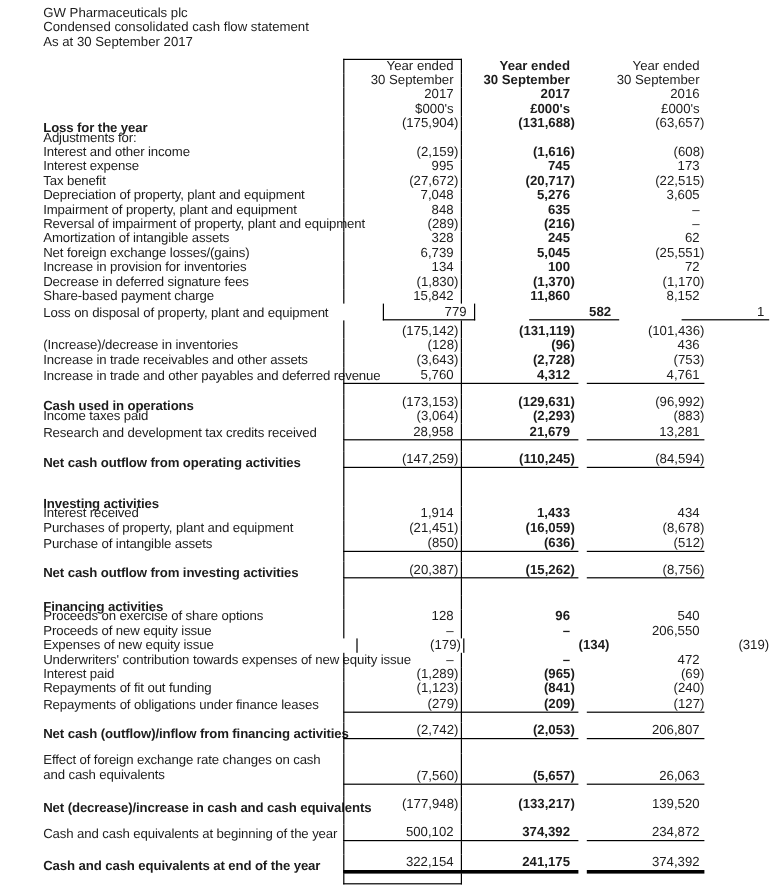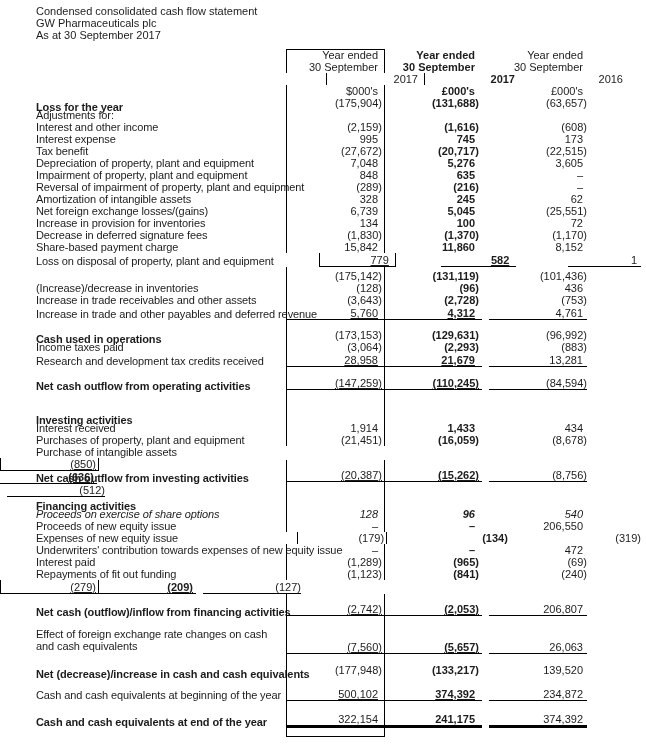--- a/index.html
+++ b/index.html
@@ -40,32 +40,32 @@
   .c3 { width:110px; display:flex; align-items:flex-end; line-height:12px; }
   .c3 .in {
     height:100%; flex:1; margin:0 5px 0 7px;
     display:flex; justify-content:flex-end; align-items:flex-end;
   }
   
   .t.noparen { padding-right:4px; }
 
   .boxtop  { border-top:1.5px solid #000; }
   .boxbot  { border-bottom:1.5px solid #000; }
-  .ul1 .c1, .ul1 .c2 { border-bottom:1.5px solid #000;text-decoration:underline; }
+  .ul1 .c1, .ul1 .c2 { border-bottom:1.5px solid #000; }
   .ul1 .c3 .in { border-bottom:1.5px solid #000; }
   .ult .c1, .ult .c2 { border-bottom:3px solid #000; }
   .ult .c3 .in { border-bottom:3px solid #000; }
 </style>
 </head>
 <body>
 
 <div class="sheet">
   <div class="titleblock">
+    <div>GW Pharmaceuticals plc</div>
     <div>Condensed consolidated cash flow statement</div>
-    <div>GW Pharmaceuticals plc</div>
     <div>As at 30 September 2017</div>
   </div>
   <div class="tablegap"></div>
   <div id="tbl">
       <div class="row" style="height: 12px;">
         <div class="lbl"></div>
         <div class="c1 boxtop">
           <span class="t noparen">Year ended</span>
         </div>
         <div class="c2">
@@ -84,21 +84,21 @@
         </div>
         <div class="c2">
           <span class="t noparen">30 September</span>
         </div>
         <div class="c3">
           <div class="in">
             <span class="t noparen">30 September</span>
           </div>
         </div>
       </div>
-      <div class="row" style="height: 12px; margin-left: 40px;">
+      <div class="row" style="height: 12px;">
         <div class="lbl"></div>
         <div class="c1">
           <span class="t noparen">2017</span>
         </div>
         <div class="c2">
           <span class="t noparen">2017</span>
         </div>
         <div class="c3">
           <div class="in">
             <span class="t noparen">2016</span>
@@ -504,21 +504,21 @@
         </div>
         <div class="c2">
           <span class="t">(16,059)</span>
         </div>
         <div class="c3">
           <div class="in">
             <span class="t">(8,678)</span>
           </div>
         </div>
       </div>
-      <div class="row ul1" style="height: 14px; flex-direction: column;">
+      <div class="row ul1" style="height: 14px;">
         <div class="lbl">Purchase of intangible assets</div>
         <div class="c1">
           <span class="t">(850)</span>
         </div>
         <div class="c2">
           <span class="t">(636)</span>
         </div>
         <div class="c3">
           <div class="in">
             <span class="t">(512)</span>
@@ -574,21 +574,21 @@
         </div>
         <div class="c2">
           <span class="t"></span>
         </div>
         <div class="c3">
           <div class="in">
             <span class="t"></span>
           </div>
         </div>
       </div>
-      <div class="row" style="height: 12px; font-style: italic;">
+      <div class="row" style="height: 12px;">
         <div class="lbl">Proceeds on exercise of share options</div>
         <div class="c1">
           <span class="t noparen">128</span>
         </div>
         <div class="c2">
           <span class="t noparen">96</span>
         </div>
         <div class="c3">
           <div class="in">
             <span class="t noparen">540</span>
@@ -659,20 +659,21 @@
         <div class="c2">
           <span class="t">(841)</span>
         </div>
         <div class="c3">
           <div class="in">
             <span class="t">(240)</span>
           </div>
         </div>
       </div>
       <div class="row ul1" style="height: 14px;">
+        <div class="lbl">Repayments of obligations under finance leases</div>
         <div class="c1">
           <span class="t">(279)</span>
         </div>
         <div class="c2">
           <span class="t">(209)</span>
         </div>
         <div class="c3">
           <div class="in">
             <span class="t">(127)</span>
           </div>

